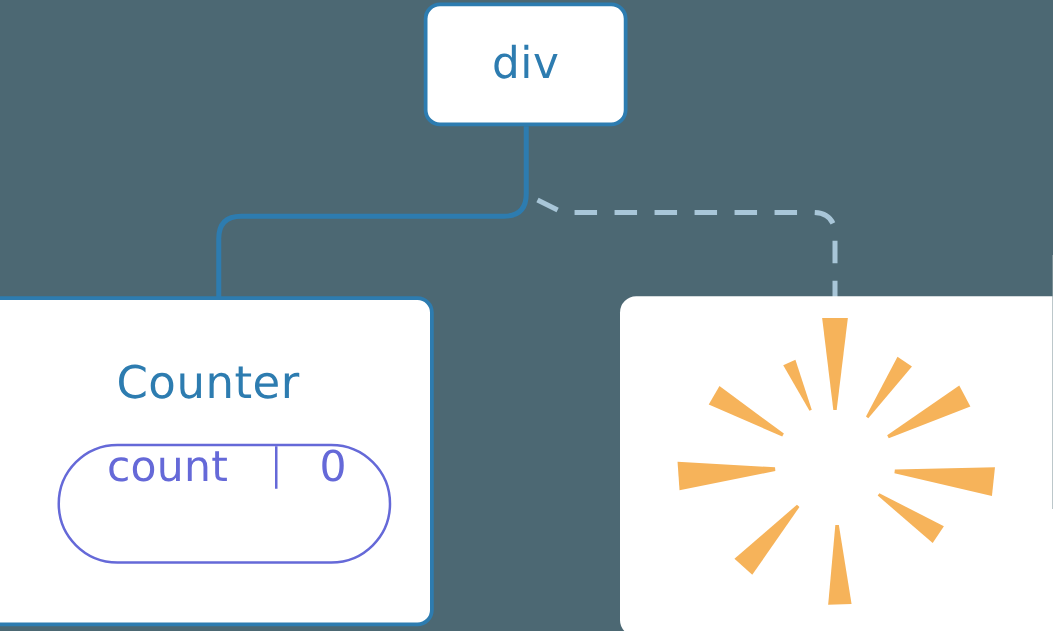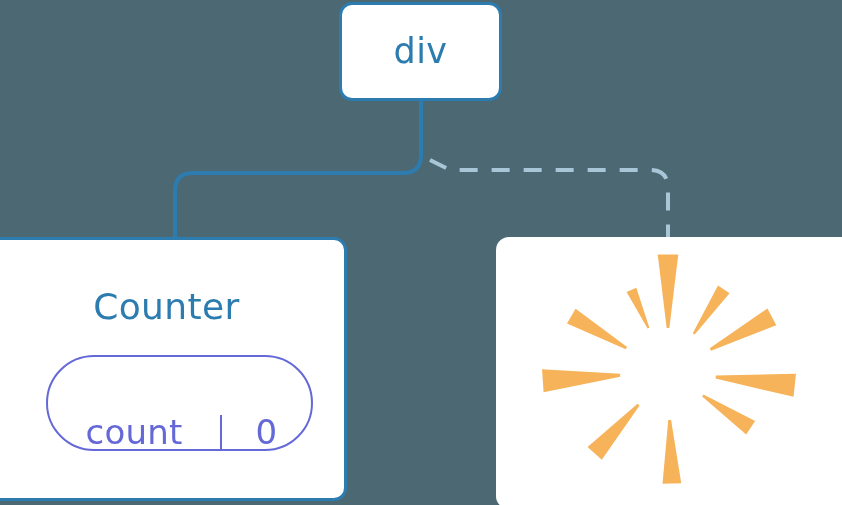--- a/index.html
+++ b/index.html
@@ -94,21 +94,21 @@
   .state-pill {
     position: absolute;
     left: 57px;
     top: 115px;
     width: 267px;
     height: 96px;
     border: 2px solid #6569d8;
     border-radius: 48px;
     box-sizing: border-box;
     display: flex;
-    align-items: flex-end;
+    align-items: flex-start;
     background: #ffffff;
   }
   .pill-key {
     flex: 0 0 174px;
     display: flex;
     align-items: center;
     justify-content: center;
     border-right: 2px solid #6569d8;
     box-sizing: border-box;
   }

